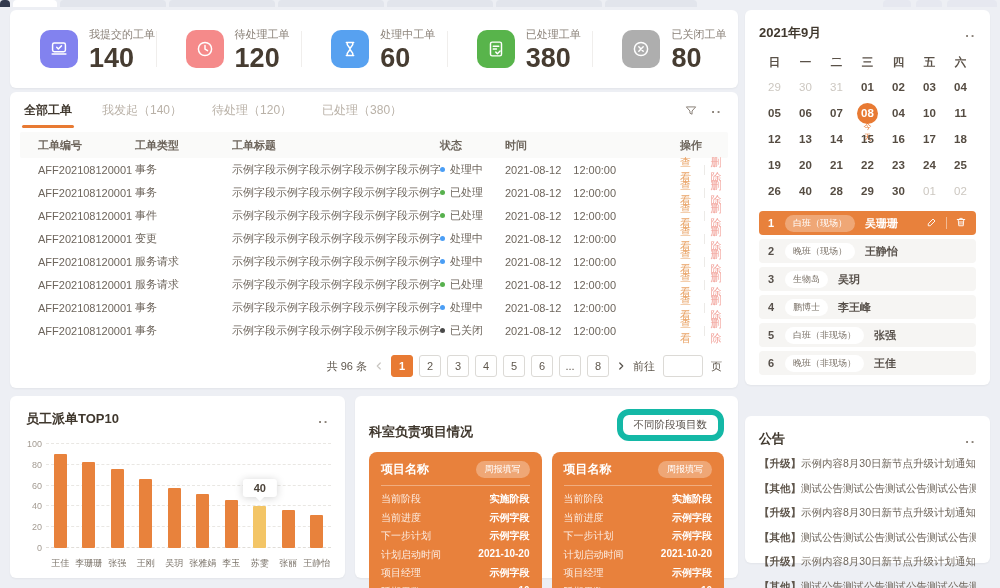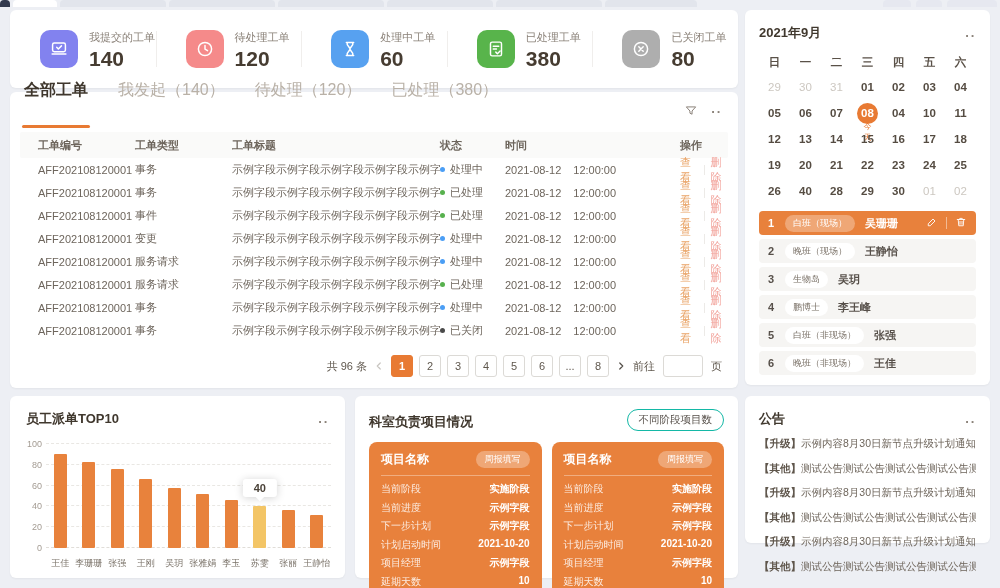--- a/index.html
+++ b/index.html
@@ -7,25 +7,25 @@
   body{position:relative;background:#edeff4;font-family:"Liberation Sans",sans-serif;overflow:hidden}
   .card{position:absolute;background:#fff;border-radius:6px;box-shadow:0 1px 2px rgba(31,35,41,.05)}
   
   .tb{position:absolute;top:0;height:7px;border-radius:4px 4px 0 0}
   
   .stats{left:10px;top:10px;width:728px;height:78px;display:flex;align-items:center}
   .stat{flex:1;display:flex;align-items:center;gap:11px;padding-left:30px;position:relative}
   .stat+.stat::before{content:"";position:absolute;left:0;top:50%;transform:translateY(-50%);width:1px;height:36px;background:#f0eeec}
   .sicon{width:38px;height:38px;border-radius:10px;display:flex;align-items:center;justify-content:center;flex:none}
   .slabel{font-size:11px;color:#8a8178;margin-bottom:3px;white-space:nowrap}
-  .svalue{font-size:21px;font-weight:bold;color:#463c31;line-height:1}
+  .svalue{font-size:27px;font-weight:bold;color:#463c31;line-height:1}
   
   .wl{left:10px;top:92px;width:728px;height:296px}
   .wl-tabs{display:flex;align-items:flex-end;gap:30px;padding:12px 14px 0;height:36px}
-  .wtab{font-size:16px;color:#b9b1a7;cursor:pointer;position:relative;padding-bottom:27px;white-space:nowrap}
+  .wtab{font-size:12px;color:#b9b1a7;cursor:pointer;position:relative;padding-bottom:9px;white-space:nowrap}
   .wtab.active{color:#3f372d;font-weight:bold}
   .wtab.active::after{content:"";position:absolute;left:-2px;right:-2px;bottom:0;height:3px;background:#e87a33;border-radius:2px}
   .wl-icons{position:absolute;right:16px;top:12px;display:flex;gap:13px;align-items:center;color:#8a8178}
   .more-dots{font-size:13px;font-weight:bold;color:#8a8178;letter-spacing:1px;line-height:1;cursor:pointer}
   .thead{display:flex;background:#fafaf9;height:26px;align-items:center;margin:4px 10px 0;font-size:11px;font-weight:bold;color:#6d655c;border-radius:2px}
   .trow{display:flex;height:23px;align-items:center;margin:0 10px;font-size:11px;color:#6d655c}
   .c1{width:115px;padding-left:18px}.c2{width:97px}.c3{width:208px;white-space:nowrap;overflow:hidden}
   .c4{width:65px;display:flex;align-items:center;gap:5px}.c5{width:163px;display:flex;gap:12px}.c6{flex:1;padding-left:12px;display:flex;align-items:center}
   .dot{width:5px;height:5px;border-radius:50%;flex:none}
   .lview{color:#e9a366;cursor:pointer}.ldel{color:#f2a29a;cursor:pointer}
@@ -63,32 +63,32 @@
   .ylab{position:absolute;width:24px;text-align:right;font-size:9px;color:#a39b92;transform:translateY(50%)}
   .bars{position:absolute;inset:0;display:flex;align-items:flex-end}
   .slot{flex:1;display:flex;justify-content:center;align-items:flex-end;height:100%}
   .bar{width:13px;border-radius:1px;cursor:pointer}
   .xlabels{position:absolute;left:36px;right:14px;bottom:8px;display:flex}
   .xlab{flex:1;text-align:center;font-size:9px;color:#7a7268;white-space:nowrap}
   .tooltip{position:absolute;transform:translateX(-50%);background:#fff;border-radius:3px;padding:3px 11px;font-size:11px;font-weight:bold;color:#4a4238;box-shadow:0 1px 8px rgba(0,0,0,.18)}
   .tooltip::after{content:"";position:absolute;left:50%;bottom:-3px;width:6px;height:6px;background:#fff;transform:translateX(-50%) rotate(45deg)}
   
   .proj{left:355px;top:396px;width:383px;height:182px;padding:13px 14px}
-  .stage-btn{border:1px solid #14b8a6;border-radius:12px;padding:3px 11px;font-size:10.5px;color:#57504a;background:#fff;cursor:pointer;white-space:nowrap}
+  .stage-btn{border:6px solid #14b8a6;border-radius:12px;padding:3px 11px;font-size:10.5px;color:#57504a;background:#fff;cursor:pointer;white-space:nowrap}
   .pcards{display:flex;gap:10px;margin-top:11px}
   .pcard{flex:1;background:#e8813c;border-radius:8px;padding:9px 12px;color:#fff}
   .pchead{display:flex;justify-content:space-between;align-items:center}
   .pcname{font-size:12px;font-weight:bold}
   .pcbadge{background:rgba(255,255,255,.3);border-radius:10px;padding:2px 9px;font-size:9px;cursor:pointer}
   .pcdiv{border-bottom:1px solid rgba(255,255,255,.35);margin:7px 0 6px}
   .pcrow{display:flex;justify-content:space-between;font-size:10px;margin:4.5px 0}
   .pclab{color:rgba(255,255,255,.85)}
   .pcval{font-weight:bold}
   
-  .anno{left:745px;top:396px;width:245px;height:147px;padding:14px}
+  .anno{left:745px;top:416px;width:245px;height:147px;padding:14px}
   .alist{margin-top:9px}
   .aitem{font-size:10.5px;color:#6e655b;margin-bottom:10.5px;white-space:nowrap;overflow:hidden;cursor:pointer}
   .aitem b{font-weight:bold;color:#5f564c}
 </style>
 </head>
 <body>
 
 <div>
   <div class="tb" style="left:0;width:10px;background:#333a4e"></div>
   <div class="tb" style="left:13px;width:44px;background:#fff"></div>

